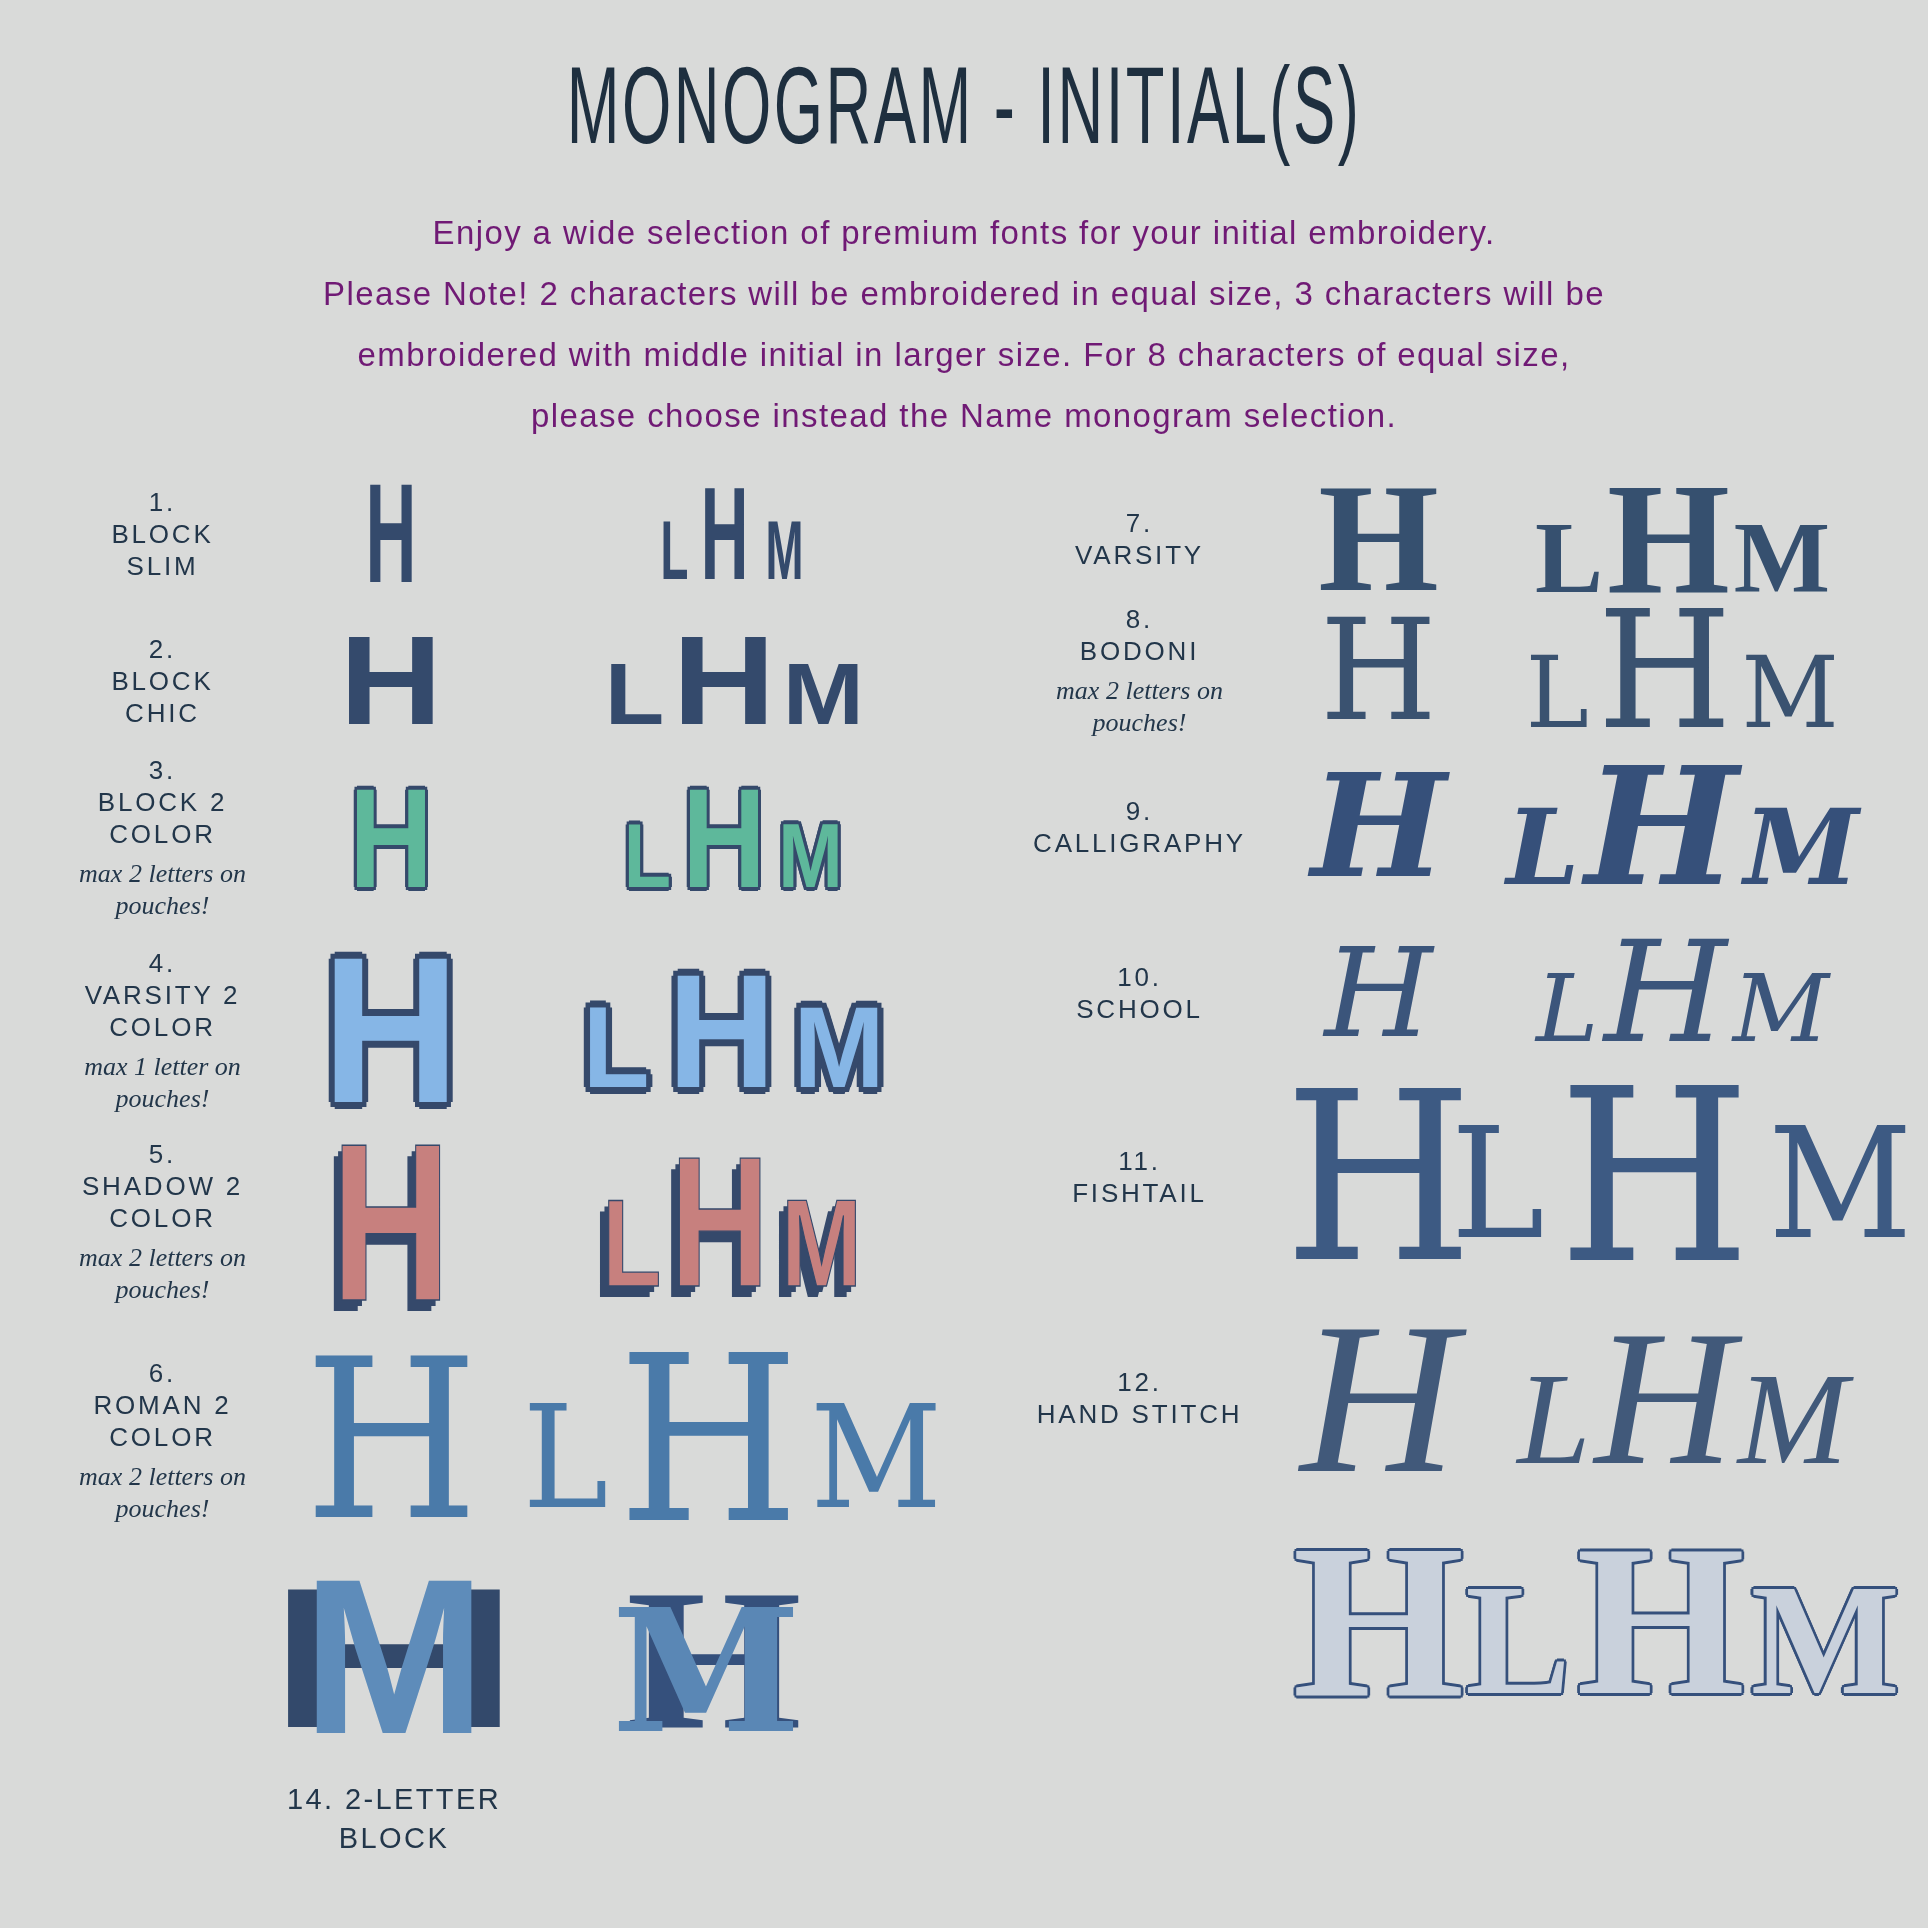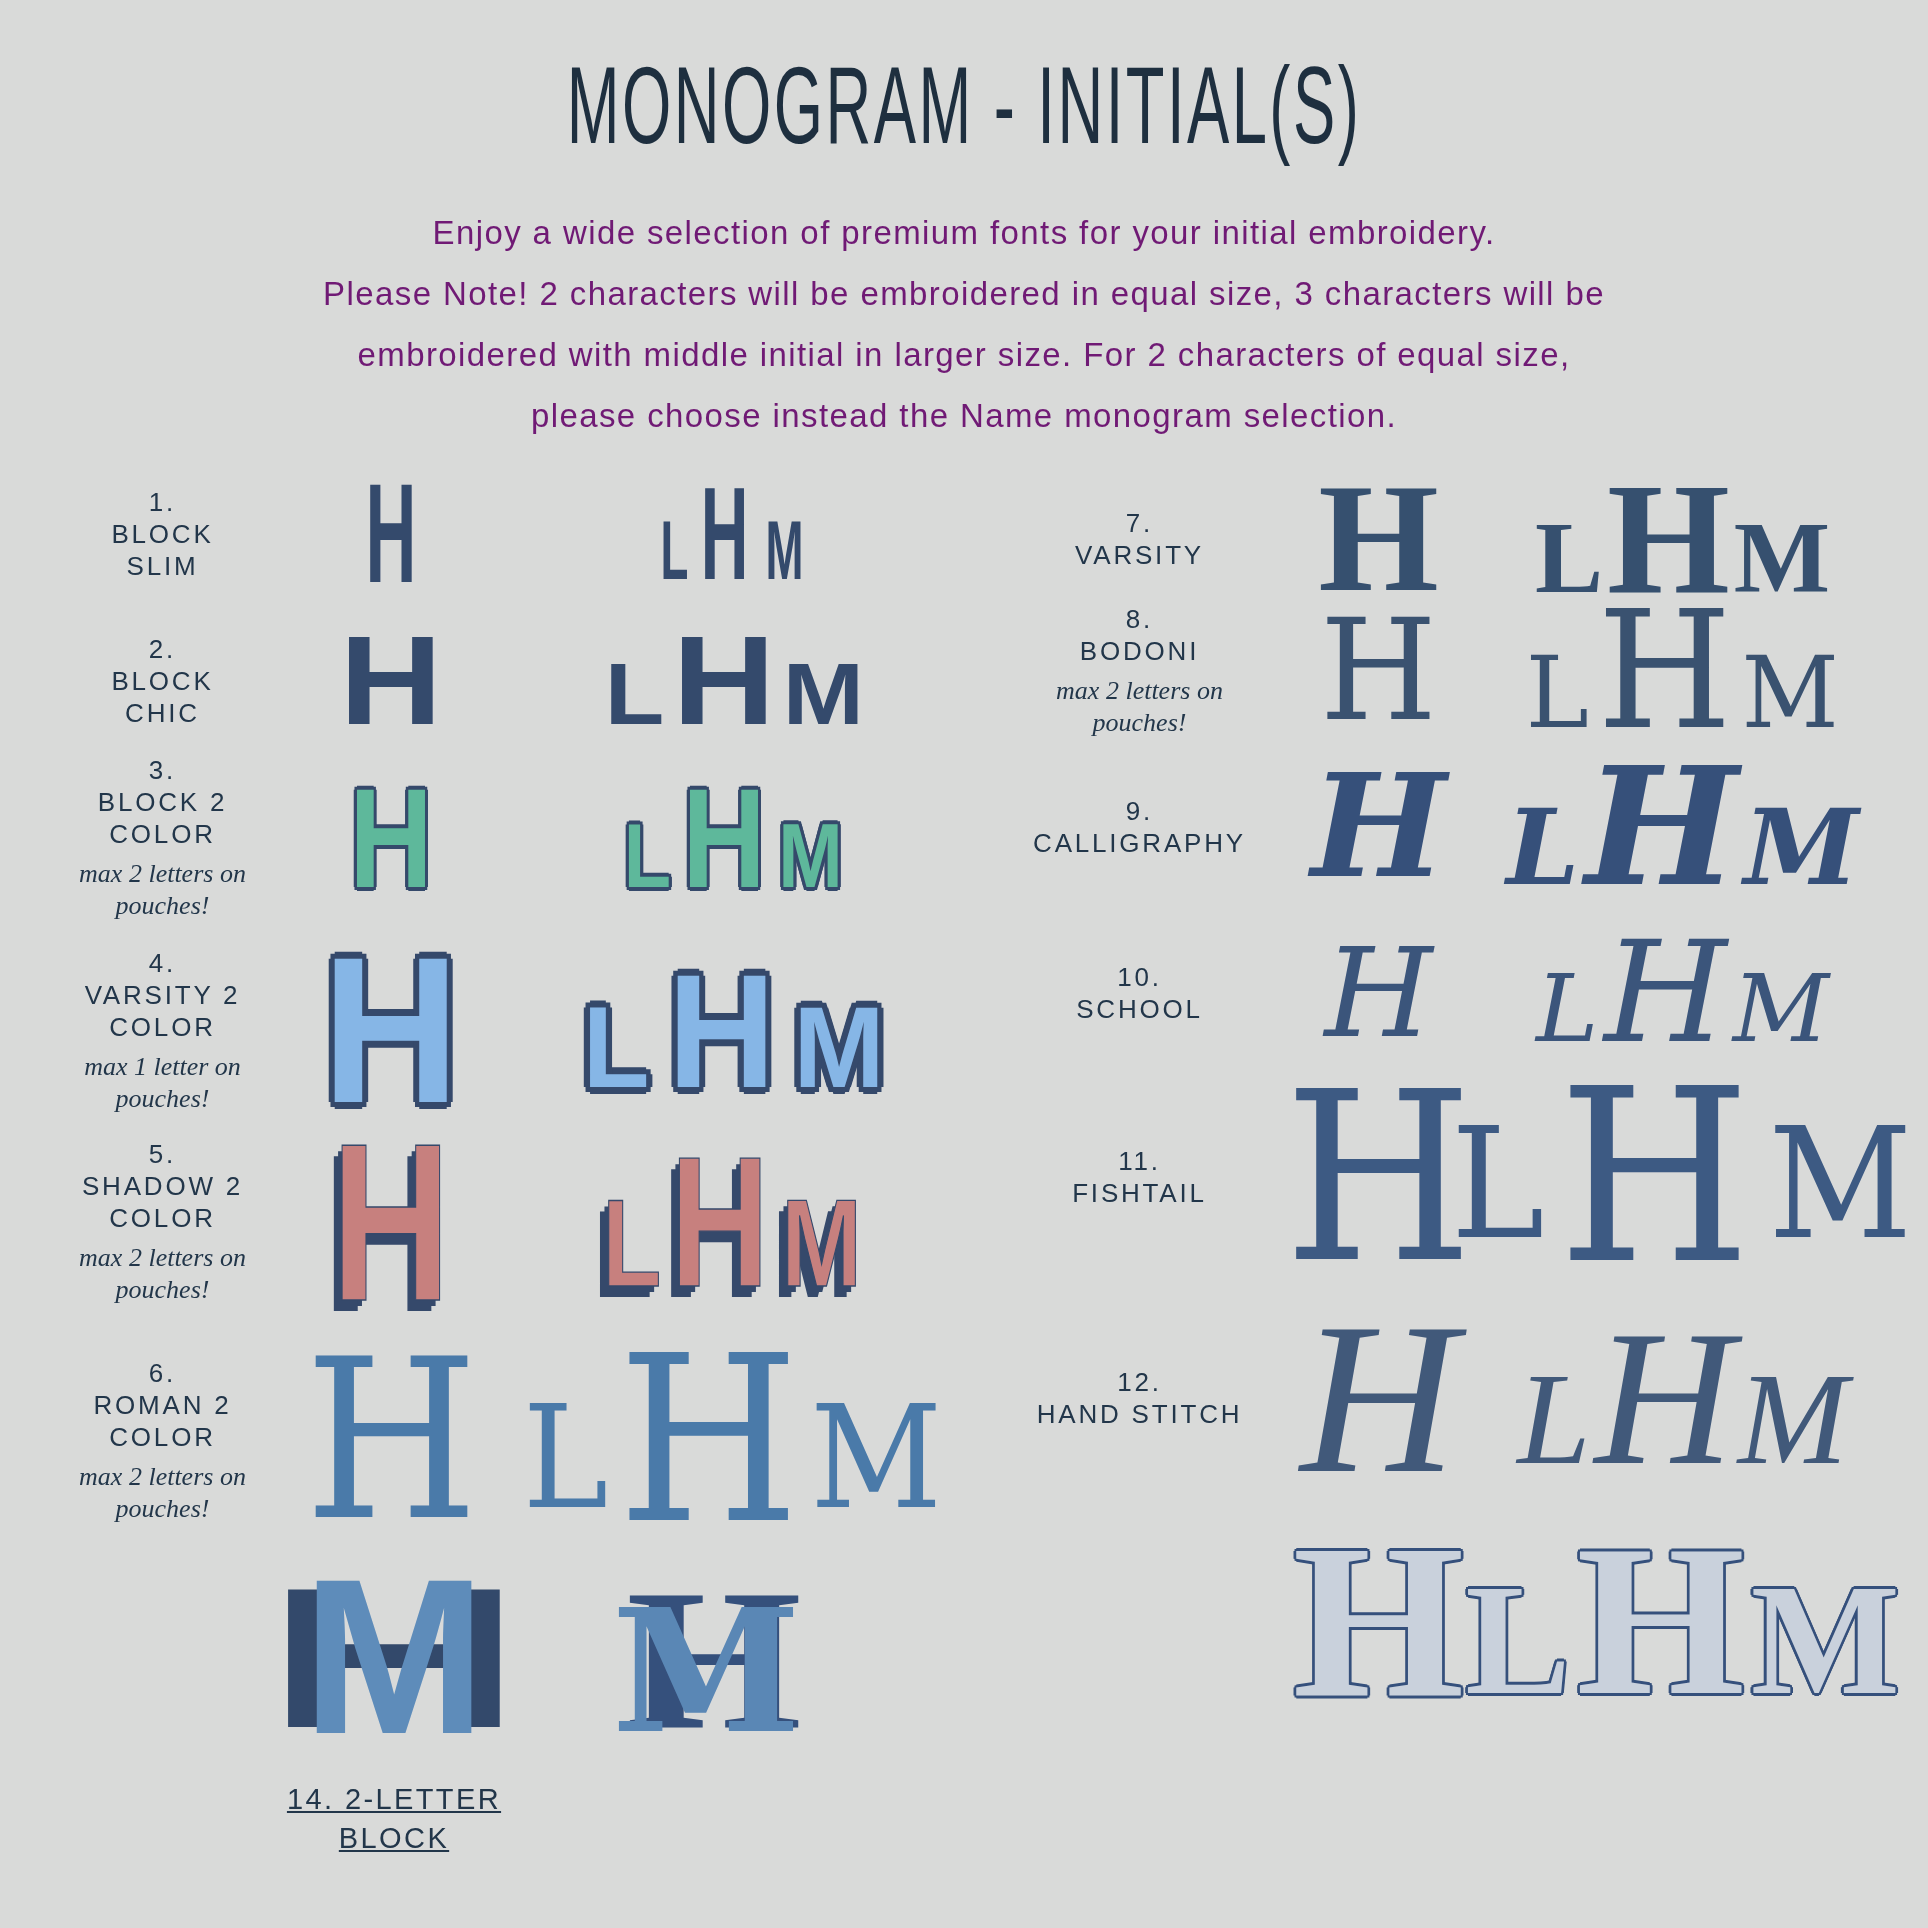--- a/index.html
+++ b/index.html
@@ -116,37 +116,37 @@
   .st-lace span{font-family:"Liberation Serif", serif;font-weight:bold;}
   .st-lace .ltr{font-size:221px;}
   .st-lace .lt-b{font-size:217px;margin:0 5.6px;}
   .st-lace .lt-s{font-size:158px;}
 
   
   .duo{position:absolute;width:264px;height:315px;}
   .mono{position:relative;width:100%;height:221px;}
   .mono span{position:absolute;bottom:0;left:50%;line-height:1;display:block;}
   .duo-label{margin-top:13px;text-align:center;font-size:29px;line-height:39px;letter-spacing:2.4px;color:#22364a;}
-  .duo-label .txt{display:inline-block;max-width:256px;text-decoration:underline;}
+  .duo-label .txt{display:inline-block;max-width:256px;}
   #duo14 .back {font-weight:bold;font-size:200px;color:#33496b;transform:translateX(-50%) scaleX(1.8);bottom:9.4px;z-index:1;}
   #duo14 .front{font-weight:bold;font-size:221px;color:#5e8cba;transform:translateX(-50%);z-index:2;}
   #duo15 .back {font-family:"Liberation Serif", serif;font-weight:bold;font-size:202px;color:#35507c;transform:translateX(-50%) scaleX(1.12);bottom:5.6px;z-index:1;}
   #duo15 .front{font-family:"DejaVu Serif", serif;font-weight:bold;font-size:171px;color:#5a87b5;transform:translateX(-54%);bottom:11.3px;z-index:2;}
 </style>
 </head>
 <body>
 
 <div class="canvas">
 
   <div class="title">MONOGRAM - INITIAL(S)</div>
 
   <div class="subtitle">
     <div>Enjoy a wide selection of premium fonts for your initial embroidery.</div>
     <div>Please Note! 2 characters will be embroidered in equal size, 3 characters will be</div>
-    <div>embroidered with middle initial in larger size. For 2 characters of equal size,</div>
+    <div>embroidered with middle initial in larger size. For 8 characters of equal size,</div>
     <div>please choose instead the Name monogram selection.</div>
   </div>
 
   <div class="row left st-slim" style="top:463px;height:141px;">
     <div class="cell label">
       <div class="num">1.</div>
       <div class="fname">BLOCK SLIM</div>
 
     </div>
     <div class="cell single">

